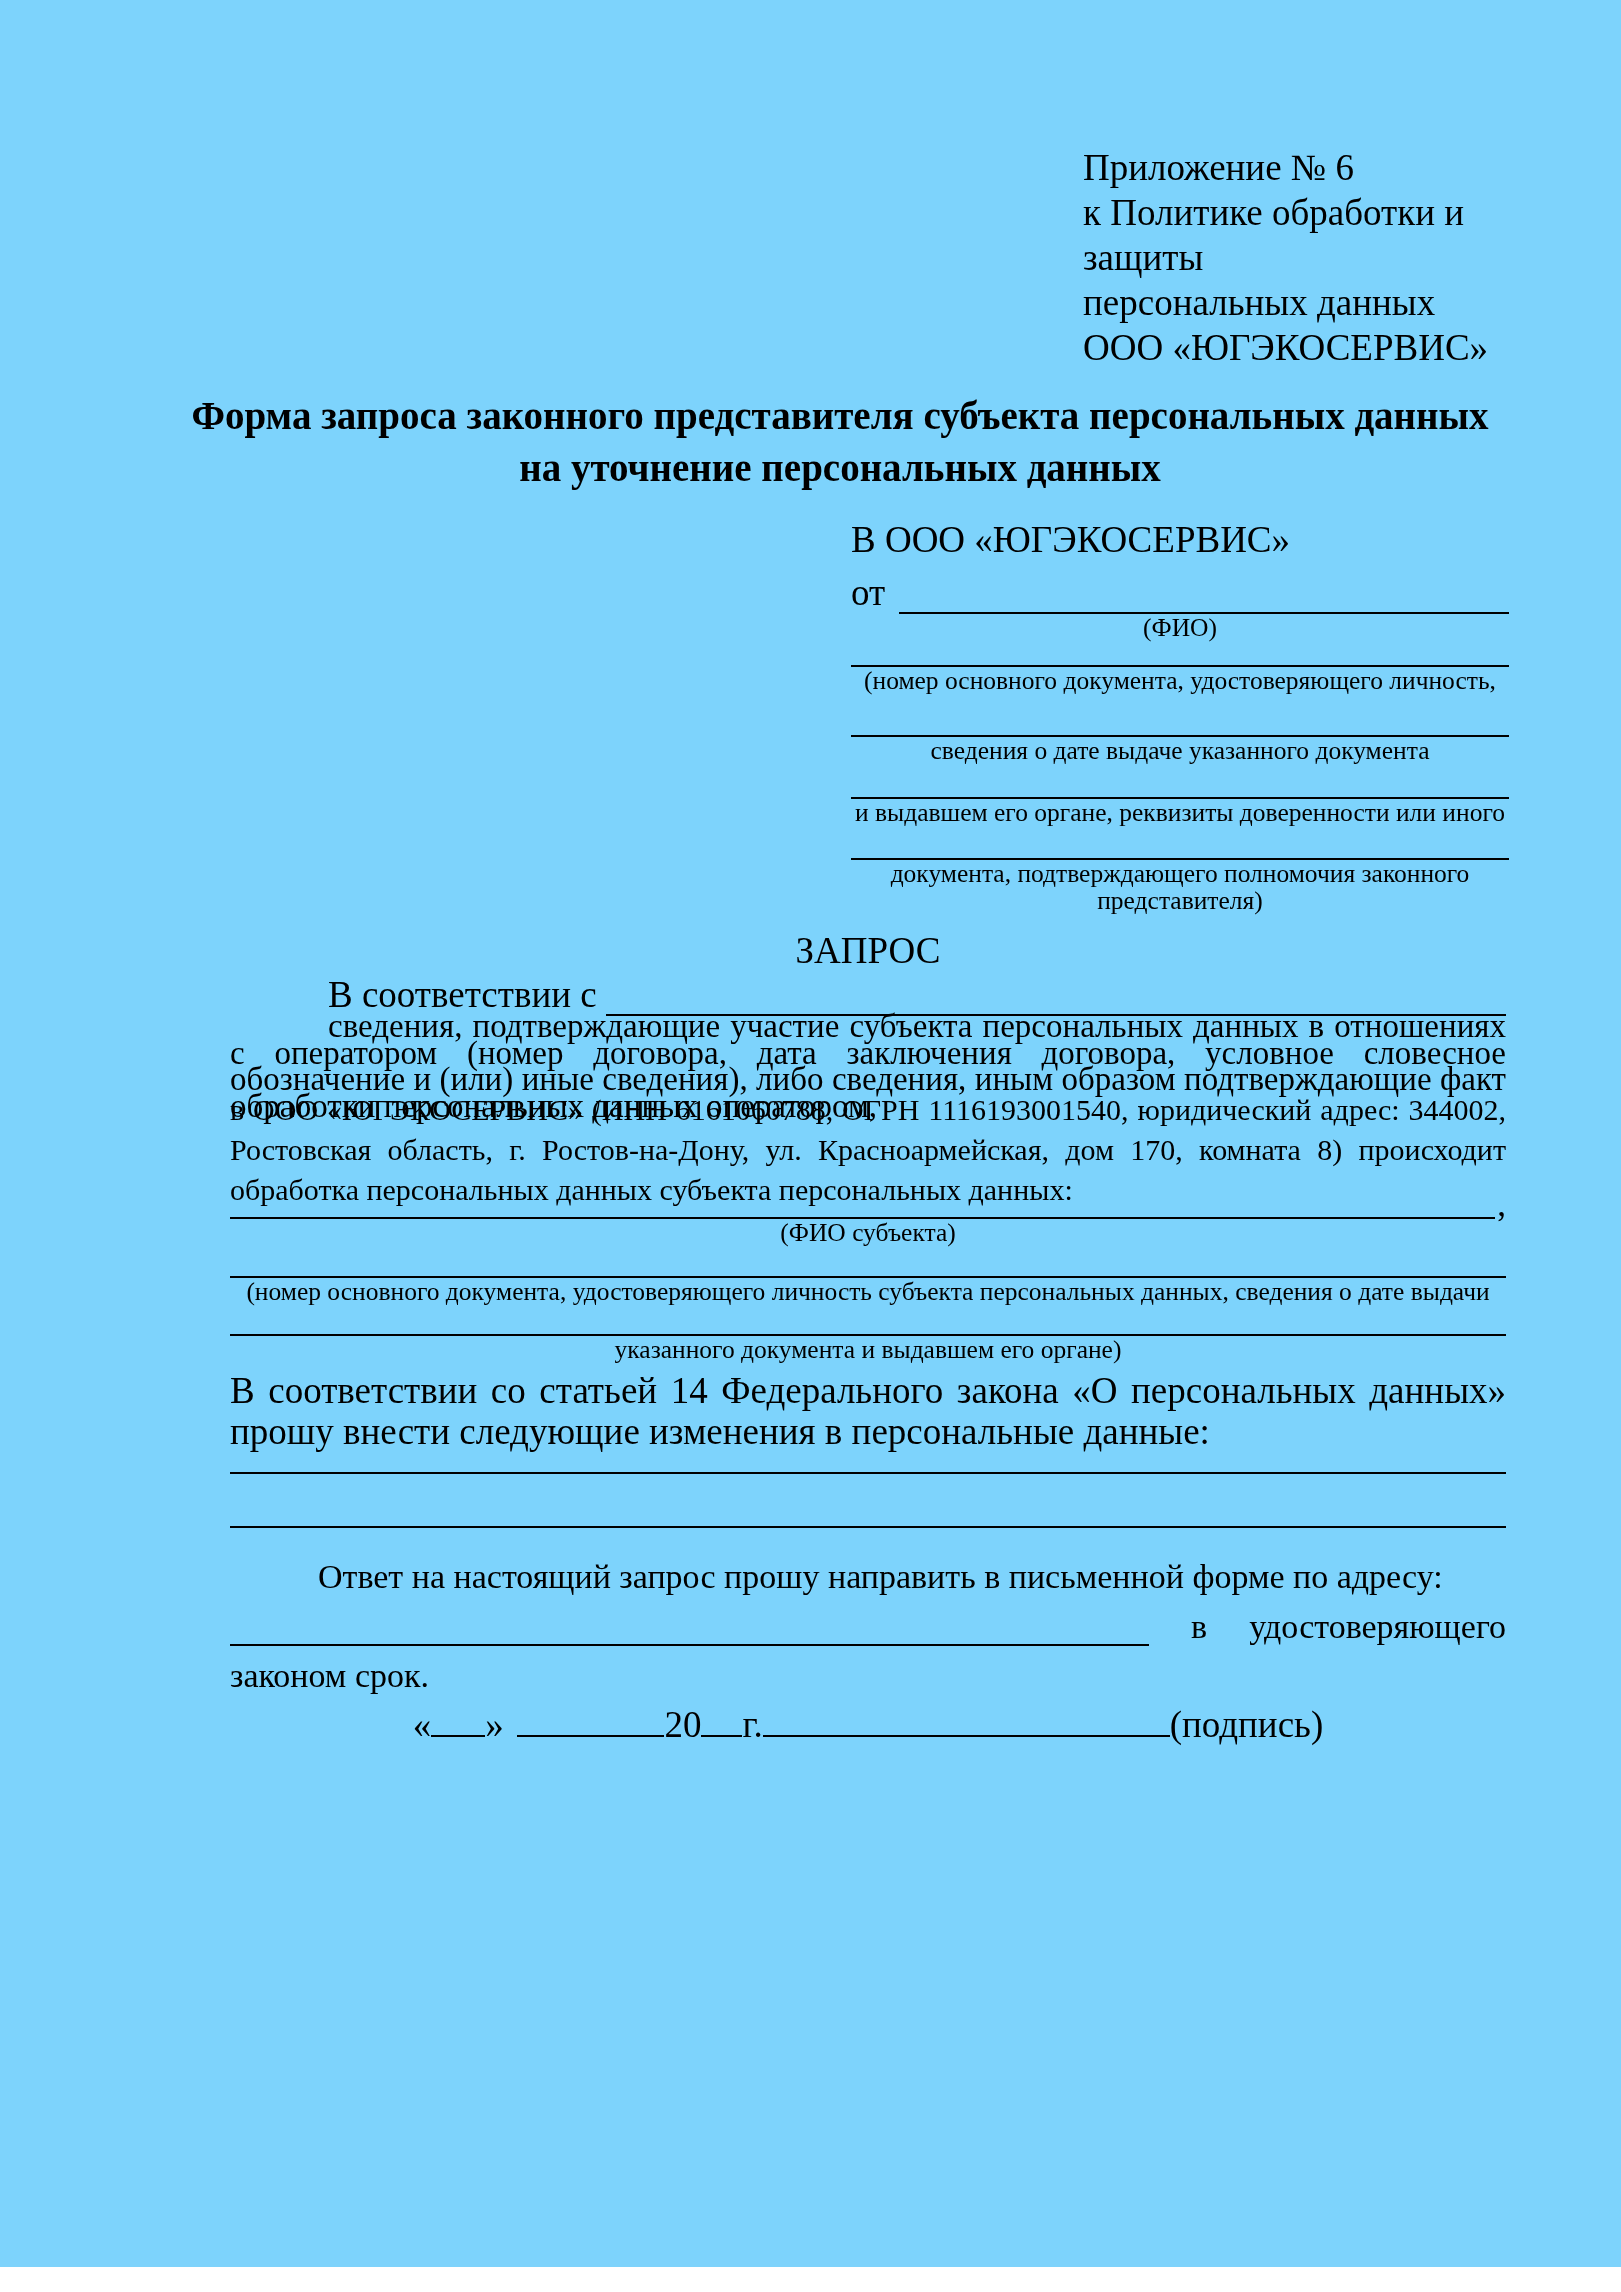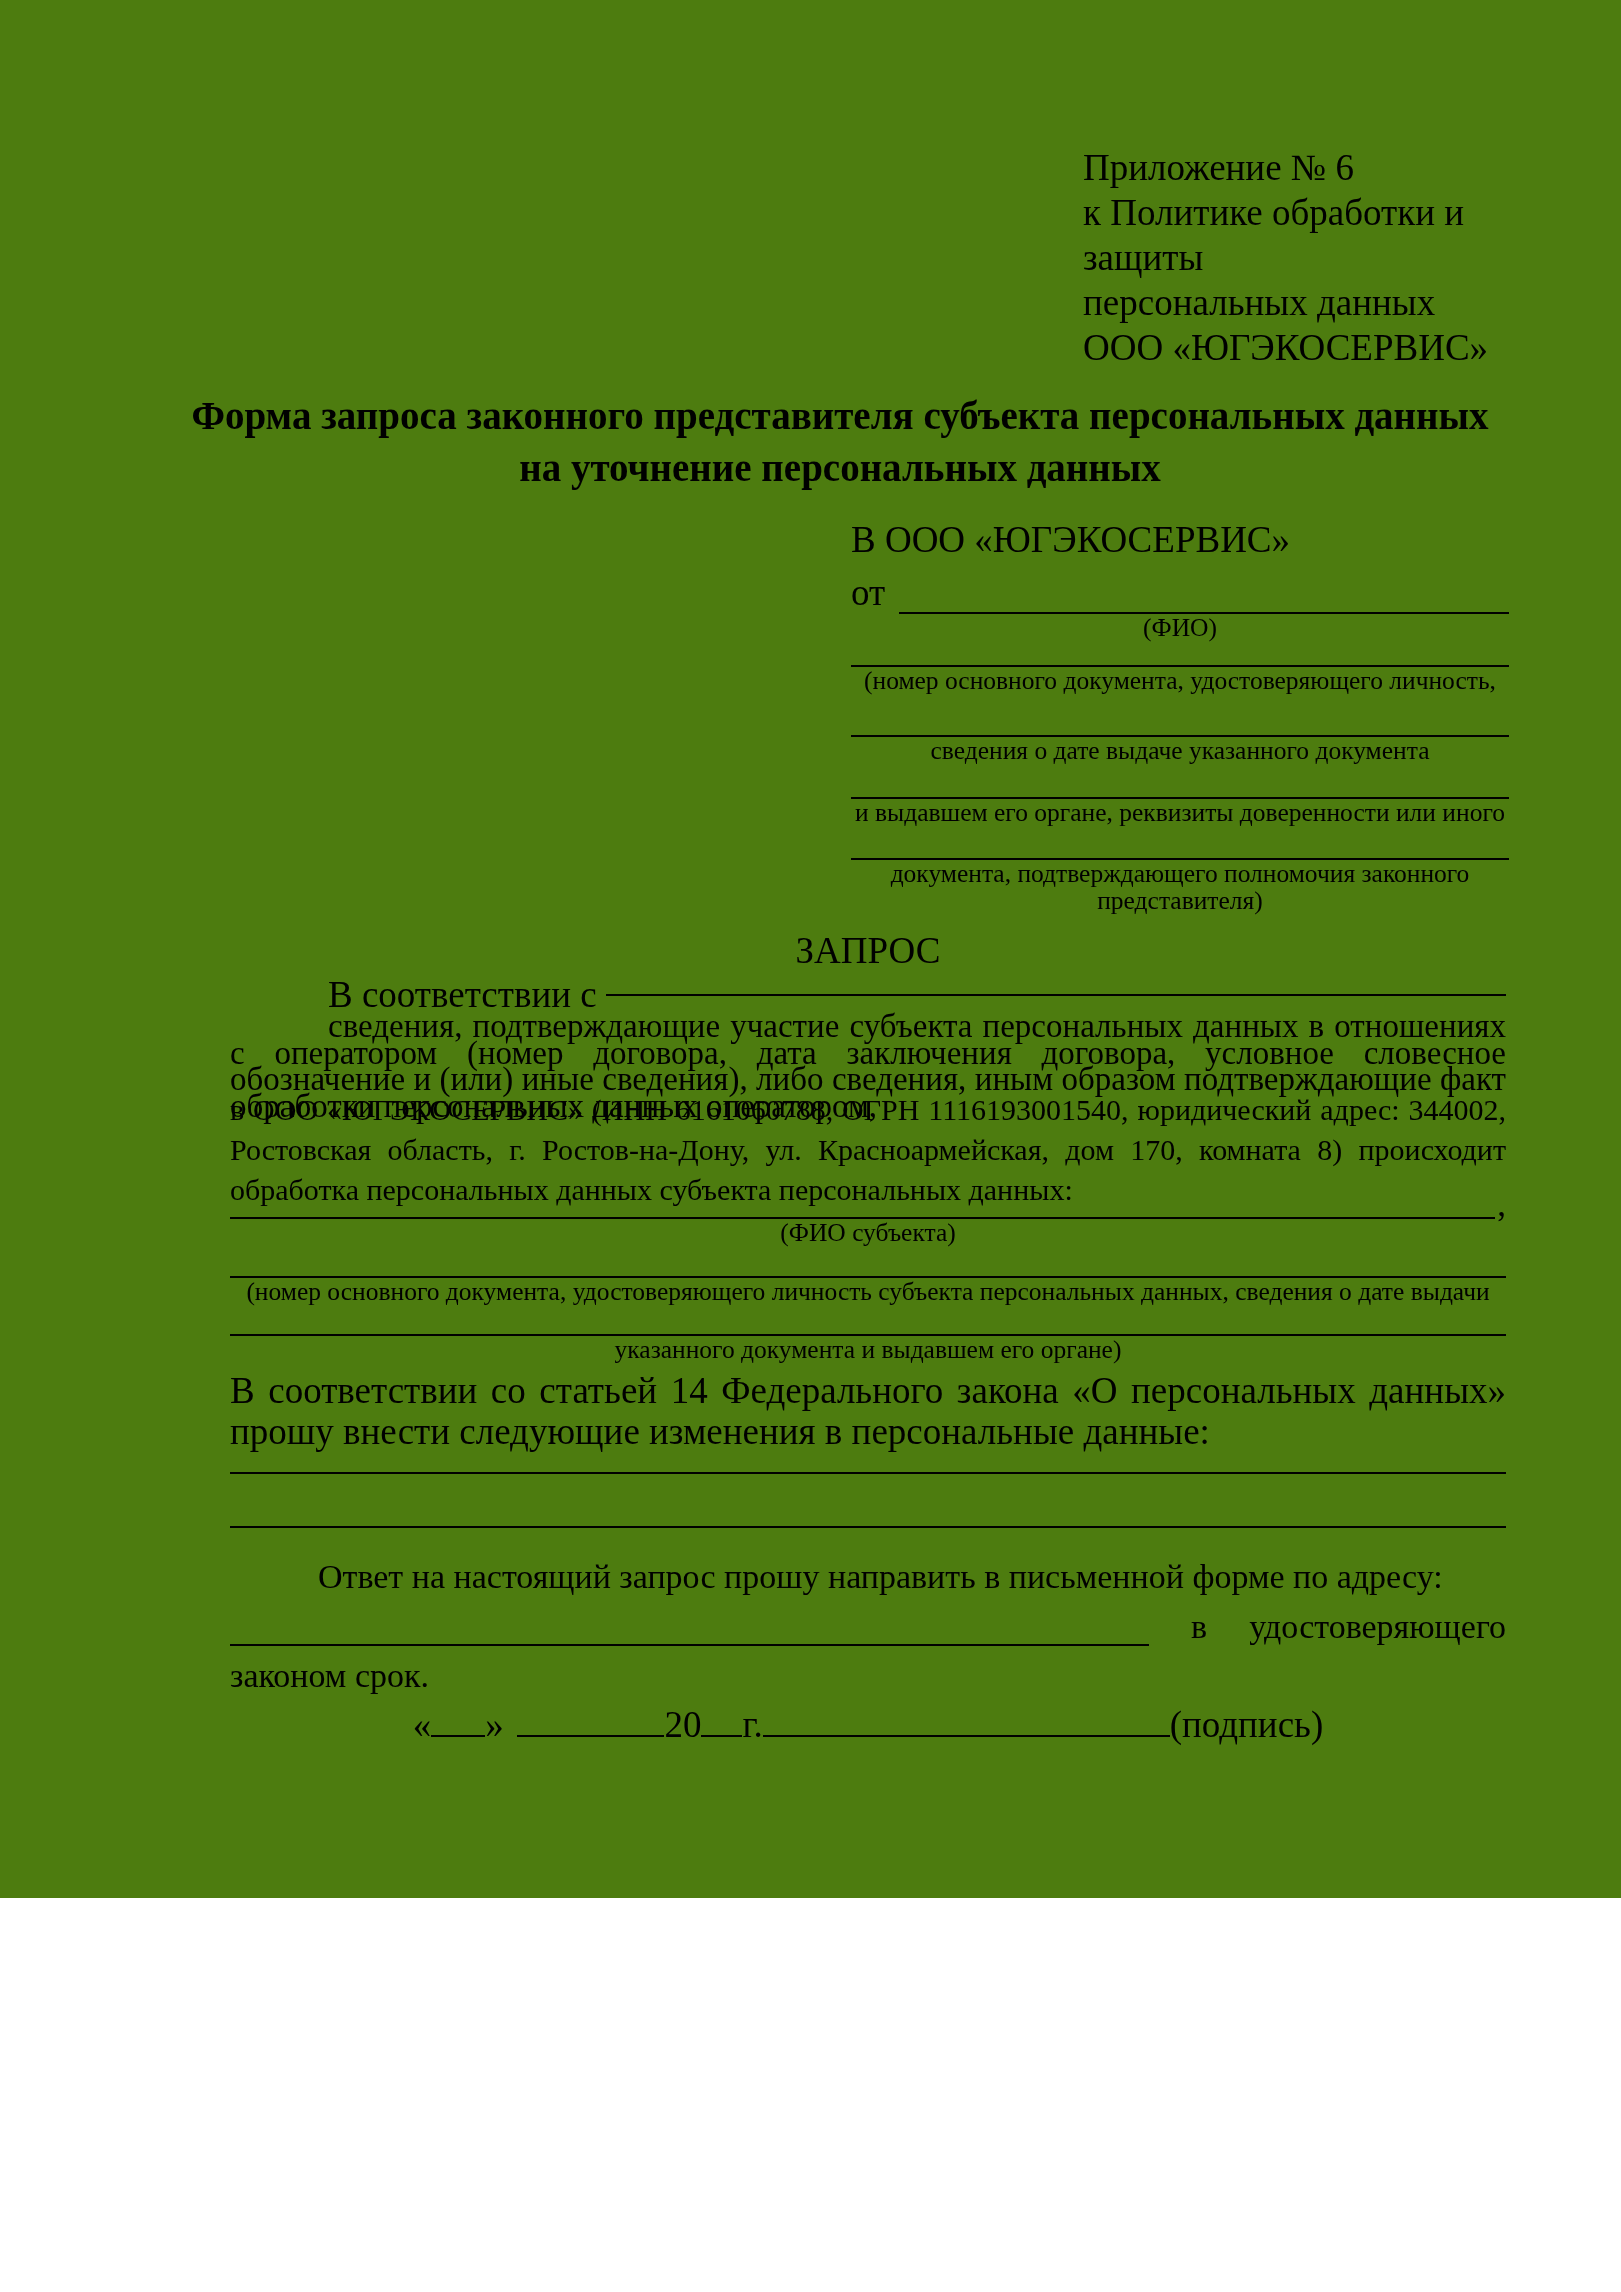--- a/index.html
+++ b/index.html
@@ -3,22 +3,22 @@
 <meta charset="utf-8">
 <style>
   html, body {
     margin: 0;
     padding: 0;
     background: #ffffff;
   }
   .page {
     position: relative;
     width: 1621px;
-    height: 1898px;
-    background: #4d7c0f;
+    height: 2267px;
+    background: #7dd3fc;
     color: #000000;
     font-family: "Liberation Serif", "DejaVu Serif", serif;
     overflow: hidden;
   }
   .abs { position: absolute; }
 
   
   .appendix {
     left: 1083px; top: 145px; right: 115px;
     font-size: 37px; line-height: 45px;
@@ -45,21 +45,21 @@
 
   
   .zapros {
     left: 230px; right: 115px; top: 929px;
     text-align: center; font-size: 37px;
   }
 
   
   .accordance {
     left: 230px; right: 115px; top: 973px;
-    display: flex; align-items: center; font-size: 37px;
+    display: flex; align-items: flex-end; font-size: 37px;
   }
   .accordance .label { padding-left: 98px; white-space: nowrap; }
   .accordance .flex-blank { flex: 1; border-bottom: 2.9px solid #000; margin-left: 9.8px; }
 
   
   .footnote {
     left: 230px; right: 115px; top: 1013px;
     font-size: 33px; line-height: 26.5px;
     text-align: justify; text-indent: 98px;
   }

